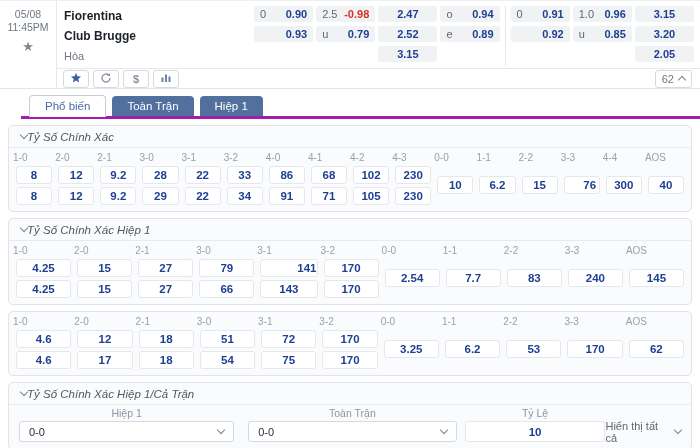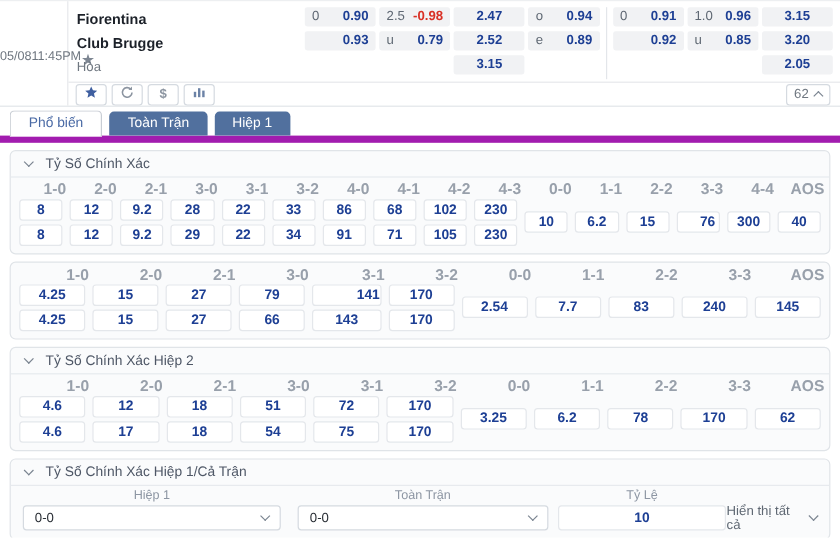--- a/index.html
+++ b/index.html
@@ -1,21 +1,21 @@
 <!DOCTYPE html>
 <html><head>
 <meta charset="utf-8">
 <style>
   * { box-sizing: border-box; margin: 0; padding: 0; }
   html,body { width:700px; height:448px; overflow:hidden; background:#fff;
     font-family:"Liberation Sans", sans-serif; color:#2a2f36; }
 
   
   .match-header { border-top:1px solid #edeff1; border-bottom:1px solid #e2e5e9; display:flex; height:89px; }
-  .mh-left { width:57px; border-right:1px solid #e6e8eb; display:flex; flex-direction:row; align-items:center;
+  .mh-left { width:57px; border-right:1px solid #e6e8eb; display:flex; flex-direction:column; align-items:center;
     padding-top:7px; color:#6f7780; font-size:10.5px; line-height:1.25; text-align:center; }
   .mh-star { color:#7d8692; font-size:13px; margin-top:5px; }
   .mh-right { flex:1; display:flex; flex-direction:column; min-width:0; }
   .mh-top { flex:1; display:flex; padding:5px 6px 2px 7px; }
   .mh-teams { width:190px; display:flex; flex-direction:column; }
   .team-row { height:20px; display:flex; align-items:center; font-weight:bold; font-size:12px; color:#1c2129; }
   .team-row.draw { font-weight:normal; font-size:11px; color:#6f7780;text-align:center; }
   .mh-odds { flex:1; display:flex; gap:3px; }
   .odds-column { flex:1; display:flex; flex-direction:column; gap:4px; min-width:0; }
   .odds-cell { height:16px; background:#f1f2f4; border-radius:2px; display:flex; align-items:center;
@@ -33,32 +33,32 @@
   .dollar-glyph { color:#8b94a0; font-size:11px; font-weight:bold; }
   .count-btn { border:1px solid #d5dae0; border-radius:3px; background:#fff; height:18px; padding:0 6px;
     display:flex; align-items:center; gap:5px; color:#6f7780; font-size:11px; cursor:pointer; }
 
   
   .chev { width:6px; height:6px; border-left:1.5px solid #7a8490; border-bottom:1.5px solid #7a8490; display:inline-block; }
   .chev.down { transform:rotate(-45deg); margin-top:-3px; }
   .chev.up { transform:rotate(135deg); margin-top:3px; }
 
   
-  .tab-bar { display:flex; align-items:flex-end; padding:7px 8px 0 8px; border-bottom:6px solid #a21caf; height:30px; }
+  .tab-bar { display:flex; align-items:flex-end; padding:7px 8px 0 8px; border-bottom:3px solid #a21caf; height:30px;margin-left:21px; }
   .tab { font-size:11.5px; padding:4px 15px; border-radius:4px 4px 0 0; margin-right:6px; cursor:pointer; }
   .tab.active { background:#fff; border:1px solid #c8cdd4; border-bottom:1px solid #fff; margin-bottom:-1px; color:#4a6aa5; }
   .tab:not(.active) { background:#51709e; color:#fff; }
 
   
   .content { padding:0 8px; }
   .section { border:1px solid #e0e4e8; border-radius:5px; margin-top:6px; background:#fafbfc; overflow:hidden; }
-  .section-header { display:flex; align-items:center; gap:11px; padding:4px 12px; border-bottom:1px solid #e7eaee;
-    color:#4e5766; font-size:11.5px; height:22px; cursor:pointer; }
+  .section-header { display:flex; align-items:center; padding:4px 12px; border-bottom:1px solid #e7eaee;
+    color:#4e5766; font-size:11.5px; height:22px; cursor:pointer;font-style:italic; }
   .score-grid { display:grid; grid-template-rows:14px 21px 21px; padding:2px 4px 5px 4px; }
-  .score-label { text-align:right; color:#98a0ab; font-size:13px; align-self:center; grid-row:1;font-weight:bold; }
+  .score-label { text-align:left; color:#98a0ab; font-size:10px; align-self:center; grid-row:1; }
   .score-cell { background:#fff; border:1px solid #e4e7eb; border-radius:3px; margin:1.5px 3px; height:18px;
     display:flex; align-items:center; justify-content:center; color:#1d3f94; font-weight:bold; font-size:11.5px; cursor:pointer; }
   .score-cell.draw { align-self:center; }
 
   
   .htft-body { padding:2px 10px 7px 10px; }
   .htft-row { display:flex; align-items:flex-end; }
   .htft-col { display:flex; flex-direction:column; }
   .htft-label { text-align:center; color:#8d96a3; font-size:10.5px; height:14px; }
   .select { border:1px solid #d5dae0; border-radius:3px; background:#fff; height:21px; display:flex;
@@ -252,20 +252,24 @@
           <div class="score-cell draw" style="grid-area: 2 / 13 / span 2;">15</div>
           <div class="score-label" style="grid-column: 14;">3-3</div>
           <div class="score-cell draw" style="grid-area: 2 / 14 / span 2; padding-left: 16px;">76</div>
           <div class="score-label" style="grid-column: 15;">4-4</div>
           <div class="score-cell draw" style="grid-area: 2 / 15 / span 2;">300</div>
           <div class="score-label" style="grid-column: 16;">AOS</div>
           <div class="score-cell draw" style="grid-area: 2 / 16 / span 2;">40</div>
         </div>
       </div>
       <div class="section">
+        <div class="section-header">
+          <div class="chev down"></div>
+          <div>Tỷ Số Chính Xác Hiệp 1</div>
+        </div>
         <div class="score-grid" style="grid-template-columns: repeat(11, 1fr);">
           <div class="score-label" style="grid-column: 1;">1-0</div>
           <div class="score-cell" style="grid-area: 2 / 1;">4.25</div>
           <div class="score-cell" style="grid-area: 3 / 1;">4.25</div>
           <div class="score-label" style="grid-column: 2;">2-0</div>
           <div class="score-cell" style="grid-area: 2 / 2;">15</div>
           <div class="score-cell" style="grid-area: 3 / 2;">15</div>
           <div class="score-label" style="grid-column: 3;">2-1</div>
           <div class="score-cell" style="grid-area: 2 / 3;">27</div>
           <div class="score-cell" style="grid-area: 3 / 3;">27</div>
@@ -284,24 +288,20 @@
           <div class="score-cell draw" style="grid-area: 2 / 8 / span 2;">7.7</div>
           <div class="score-label" style="grid-column: 9;">2-2</div>
           <div class="score-cell draw" style="grid-area: 2 / 9 / span 2;">83</div>
           <div class="score-label" style="grid-column: 10;">3-3</div>
           <div class="score-cell draw" style="grid-area: 2 / 10 / span 2;">240</div>
           <div class="score-label" style="grid-column: 11;">AOS</div>
           <div class="score-cell draw" style="grid-area: 2 / 11 / span 2;">145</div>
         </div>
       </div>
       <div class="section">
-        <div class="section-header">
-          <div class="chev down"></div>
-          <div>Tỷ Số Chính Xác Hiệp 2</div>
-        </div>
         <div class="score-grid" style="grid-template-columns: repeat(11, 1fr);">
           <div class="score-label" style="grid-column: 1;">1-0</div>
           <div class="score-cell" style="grid-area: 2 / 1;">4.6</div>
           <div class="score-cell" style="grid-area: 3 / 1;">4.6</div>
           <div class="score-label" style="grid-column: 2;">2-0</div>
           <div class="score-cell" style="grid-area: 2 / 2;">12</div>
           <div class="score-cell" style="grid-area: 3 / 2;">17</div>
           <div class="score-label" style="grid-column: 3;">2-1</div>
           <div class="score-cell" style="grid-area: 2 / 3;">18</div>
           <div class="score-cell" style="grid-area: 3 / 3;">18</div>
@@ -312,21 +312,21 @@
           <div class="score-cell" style="grid-area: 2 / 5;">72</div>
           <div class="score-cell" style="grid-area: 3 / 5;">75</div>
           <div class="score-label" style="grid-column: 6;">3-2</div>
           <div class="score-cell" style="grid-area: 2 / 6;">170</div>
           <div class="score-cell" style="grid-area: 3 / 6;">170</div>
           <div class="score-label" style="grid-column: 7;">0-0</div>
           <div class="score-cell draw" style="grid-area: 2 / 7 / span 2;">3.25</div>
           <div class="score-label" style="grid-column: 8;">1-1</div>
           <div class="score-cell draw" style="grid-area: 2 / 8 / span 2;">6.2</div>
           <div class="score-label" style="grid-column: 9;">2-2</div>
-          <div class="score-cell draw" style="grid-area: 2 / 9 / span 2;">78</div>
+          <div class="score-cell draw" style="grid-area: 2 / 9 / span 2;">53</div>
           <div class="score-label" style="grid-column: 10;">3-3</div>
           <div class="score-cell draw" style="grid-area: 2 / 10 / span 2;">170</div>
           <div class="score-label" style="grid-column: 11;">AOS</div>
           <div class="score-cell draw" style="grid-area: 2 / 11 / span 2;">62</div>
         </div>
       </div>
     </div>
 
   <div class="section">
     <div class="section-header">

